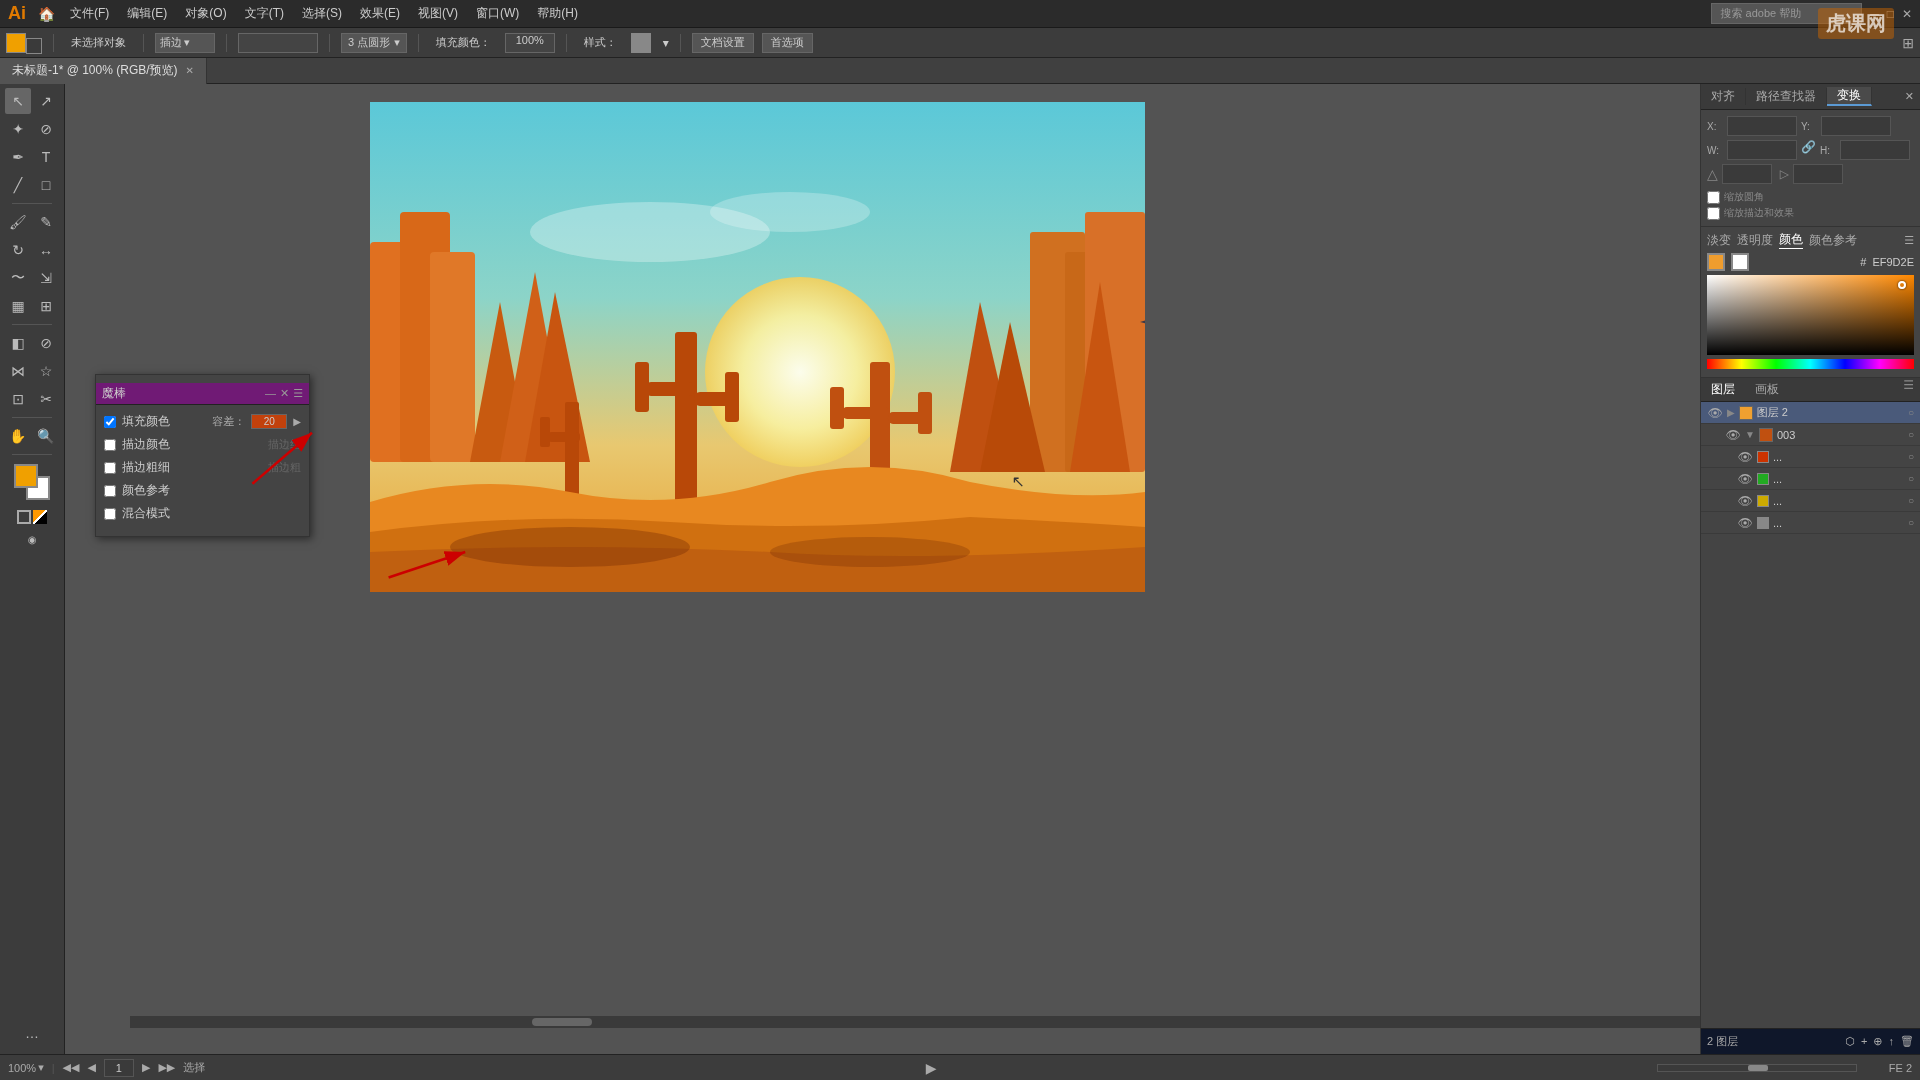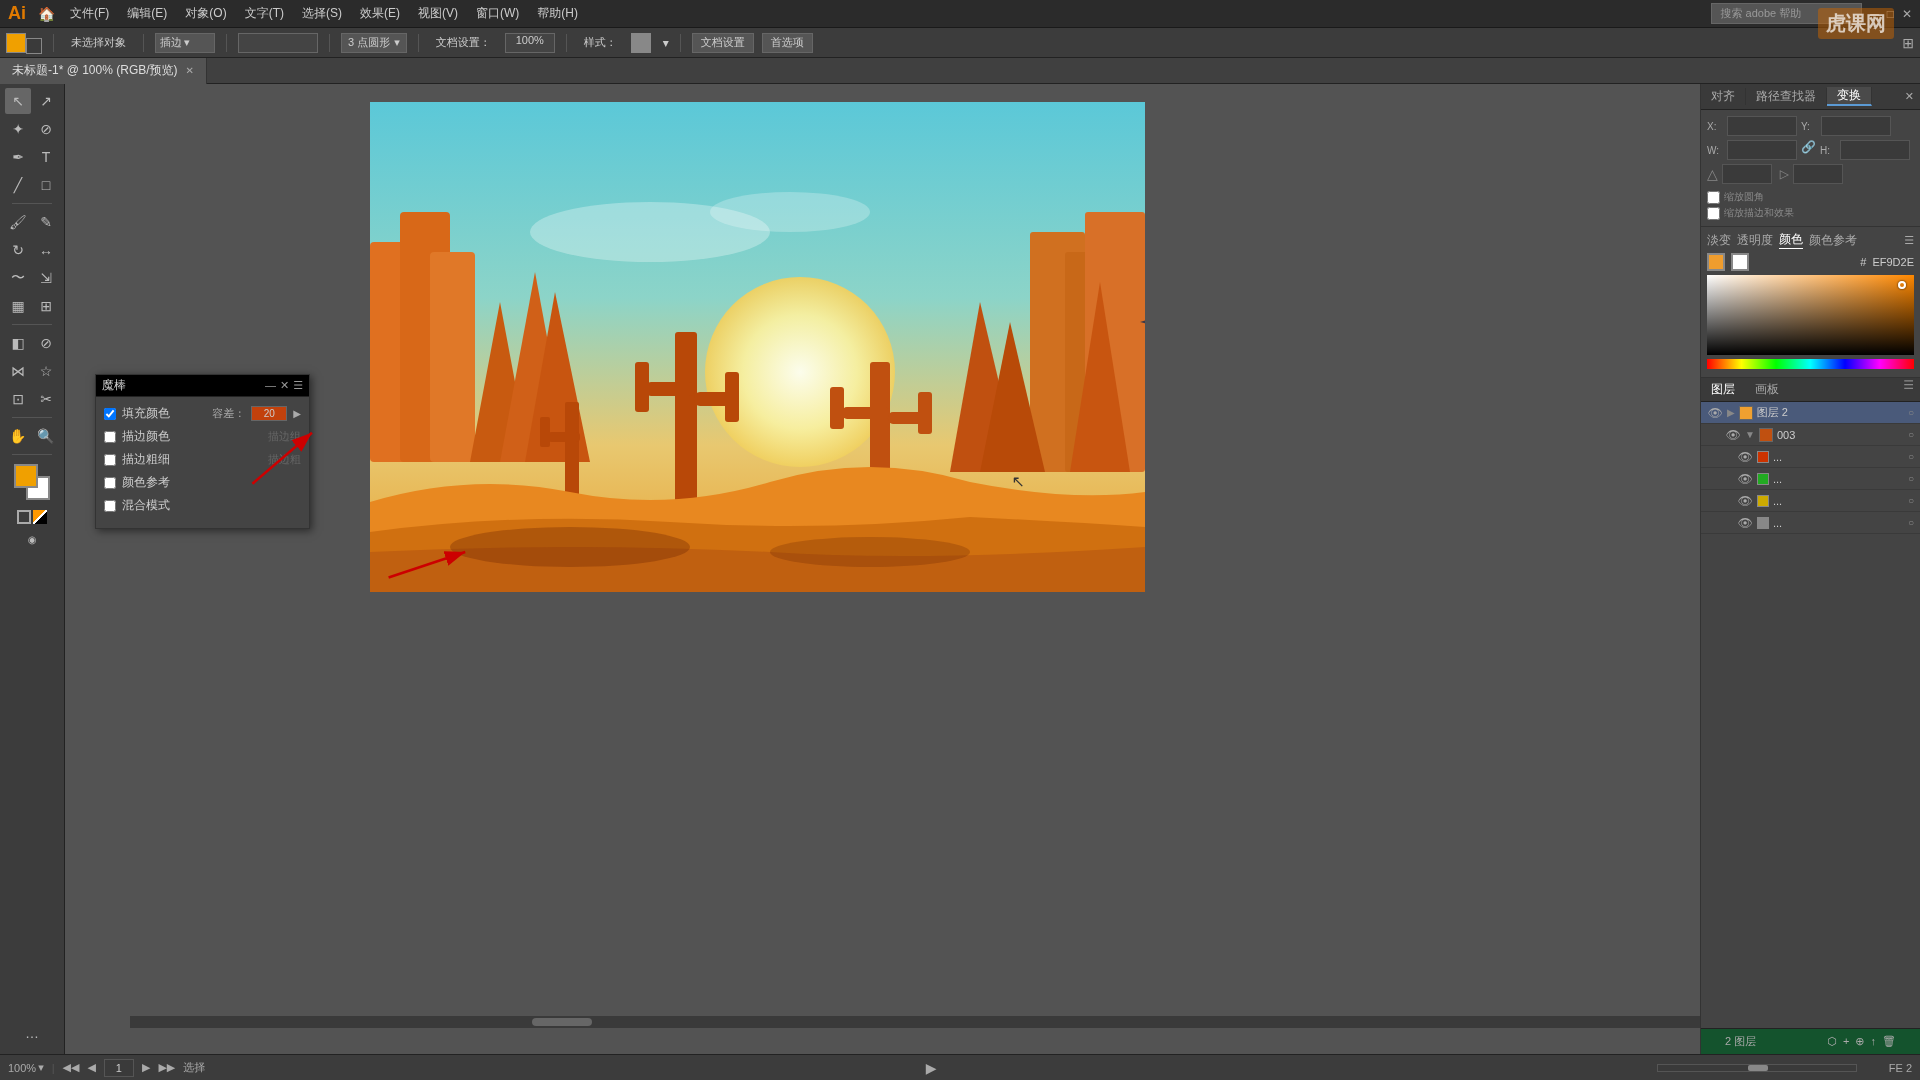--- a/index.html
+++ b/index.html
@@ -199,26 +199,27 @@
       top: 290px;
       left: 30px;
       width: 215px;
       background: #444;
       border: 1px solid #333;
       box-shadow: 2px 2px 8px rgba(0,0,0,0.5);
       z-index: 10;
     }
     .panel-title-bar {
       height: 22px;
-      background: #000000;
+      background: #701a75;
       display: flex;
       align-items: center;
       justify-content: space-between;
       padding: 0 6px;
       border-bottom: 1px solid #222;
+      margin-top: 8px;
     }
     .panel-title { color: #ccc; font-size: 12px; }
     .panel-controls { display: flex; gap: 4px; color: #999; font-size: 11px; }
     .panel-body { padding: 8px; }
     .panel-row {
       display: flex;
       align-items: center;
       gap: 6px;
       margin-bottom: 6px;
     }
@@ -318,25 +319,25 @@
     }
     .layer-item.active { background: #4a5a7a; }
     .layer-eye { color: #aaa; font-size: 12px; width: 16px; text-align: center; }
     .layer-arrow { color: #888; font-size: 10px; }
     .layer-thumb { width: 14px; height: 14px; border: 1px solid #666; background: #555; }
     .layer-name { color: #ccc; font-size: 11px; flex: 1; }
     .layer-lock { color: #888; font-size: 10px; }
 
     .layers-bottom-bar {
       height: 26px;
-      background: #14532d;
+      background: #0f172a;
       border-top: 1px solid #222;
       display: flex;
       align-items: center;
-      padding: 0 24px;
+      padding: 0 6px;
       gap: 4px;
       font-size: 11px;
       color: #aaa;
     }
     .color-tab { color: #aaa; cursor: pointer; }
     .color-tab.active { color: #fff; border-bottom: 1px solid #fff; }
     .color-gradient-box {
       width: 100%;
       height: 80px;
       background: linear-gradient(to bottom, transparent, black),
@@ -435,21 +436,21 @@
   </div>
   <div class="toolbar-sep"></div>
   <div class="toolbar-input"></div>
   <div class="toolbar-sep"></div>
   <div class="toolbar-badge">
     <span>3 点圆形</span>
     <span style="margin-left:4px;">▾</span>
   </div>
   <div class="toolbar-sep"></div>
   <div class="toolbar-item">
-    <span>文档设置：</span>
+    <span>填充颜色：</span>
   </div>
   <div class="toolbar-input" style="width:50px;">
     <span>100%</span>
   </div>
   <div class="toolbar-sep"></div>
   <div class="toolbar-item">
     <span>样式：</span>
   </div>
   <div class="toolbar-color-swatch" style="background:#888;"></div>
   <div style="margin-left:4px;">▾</div>

